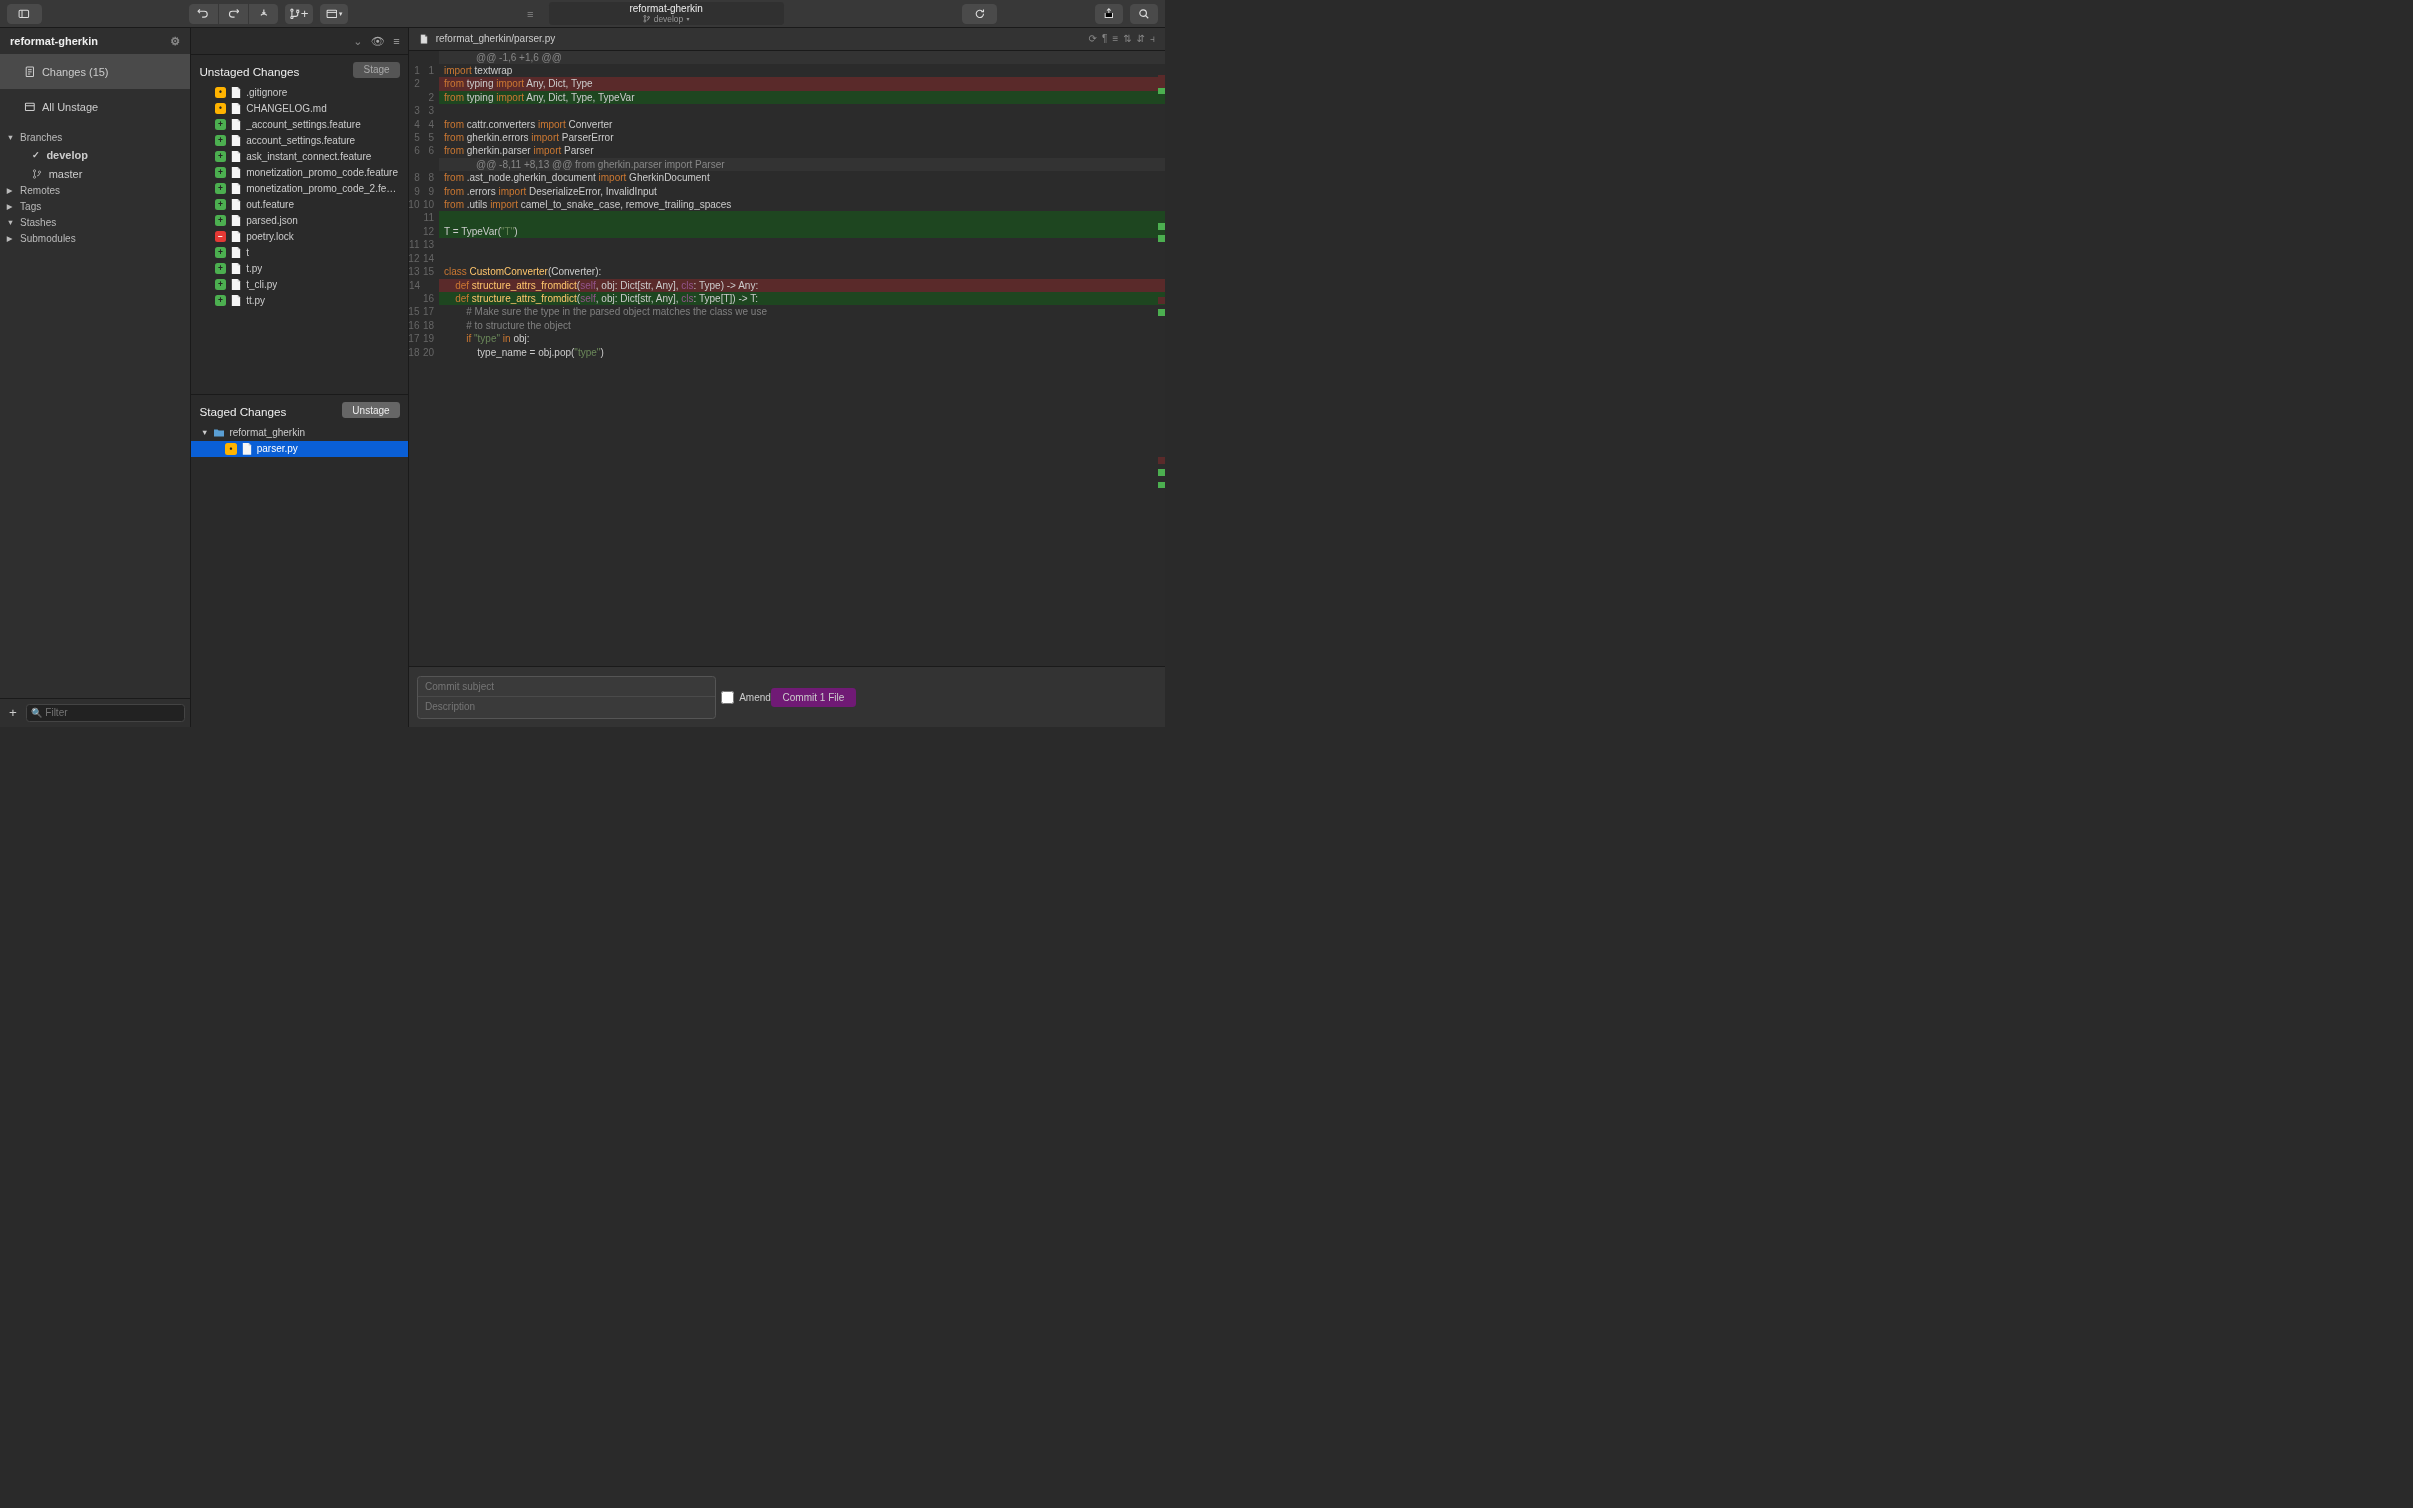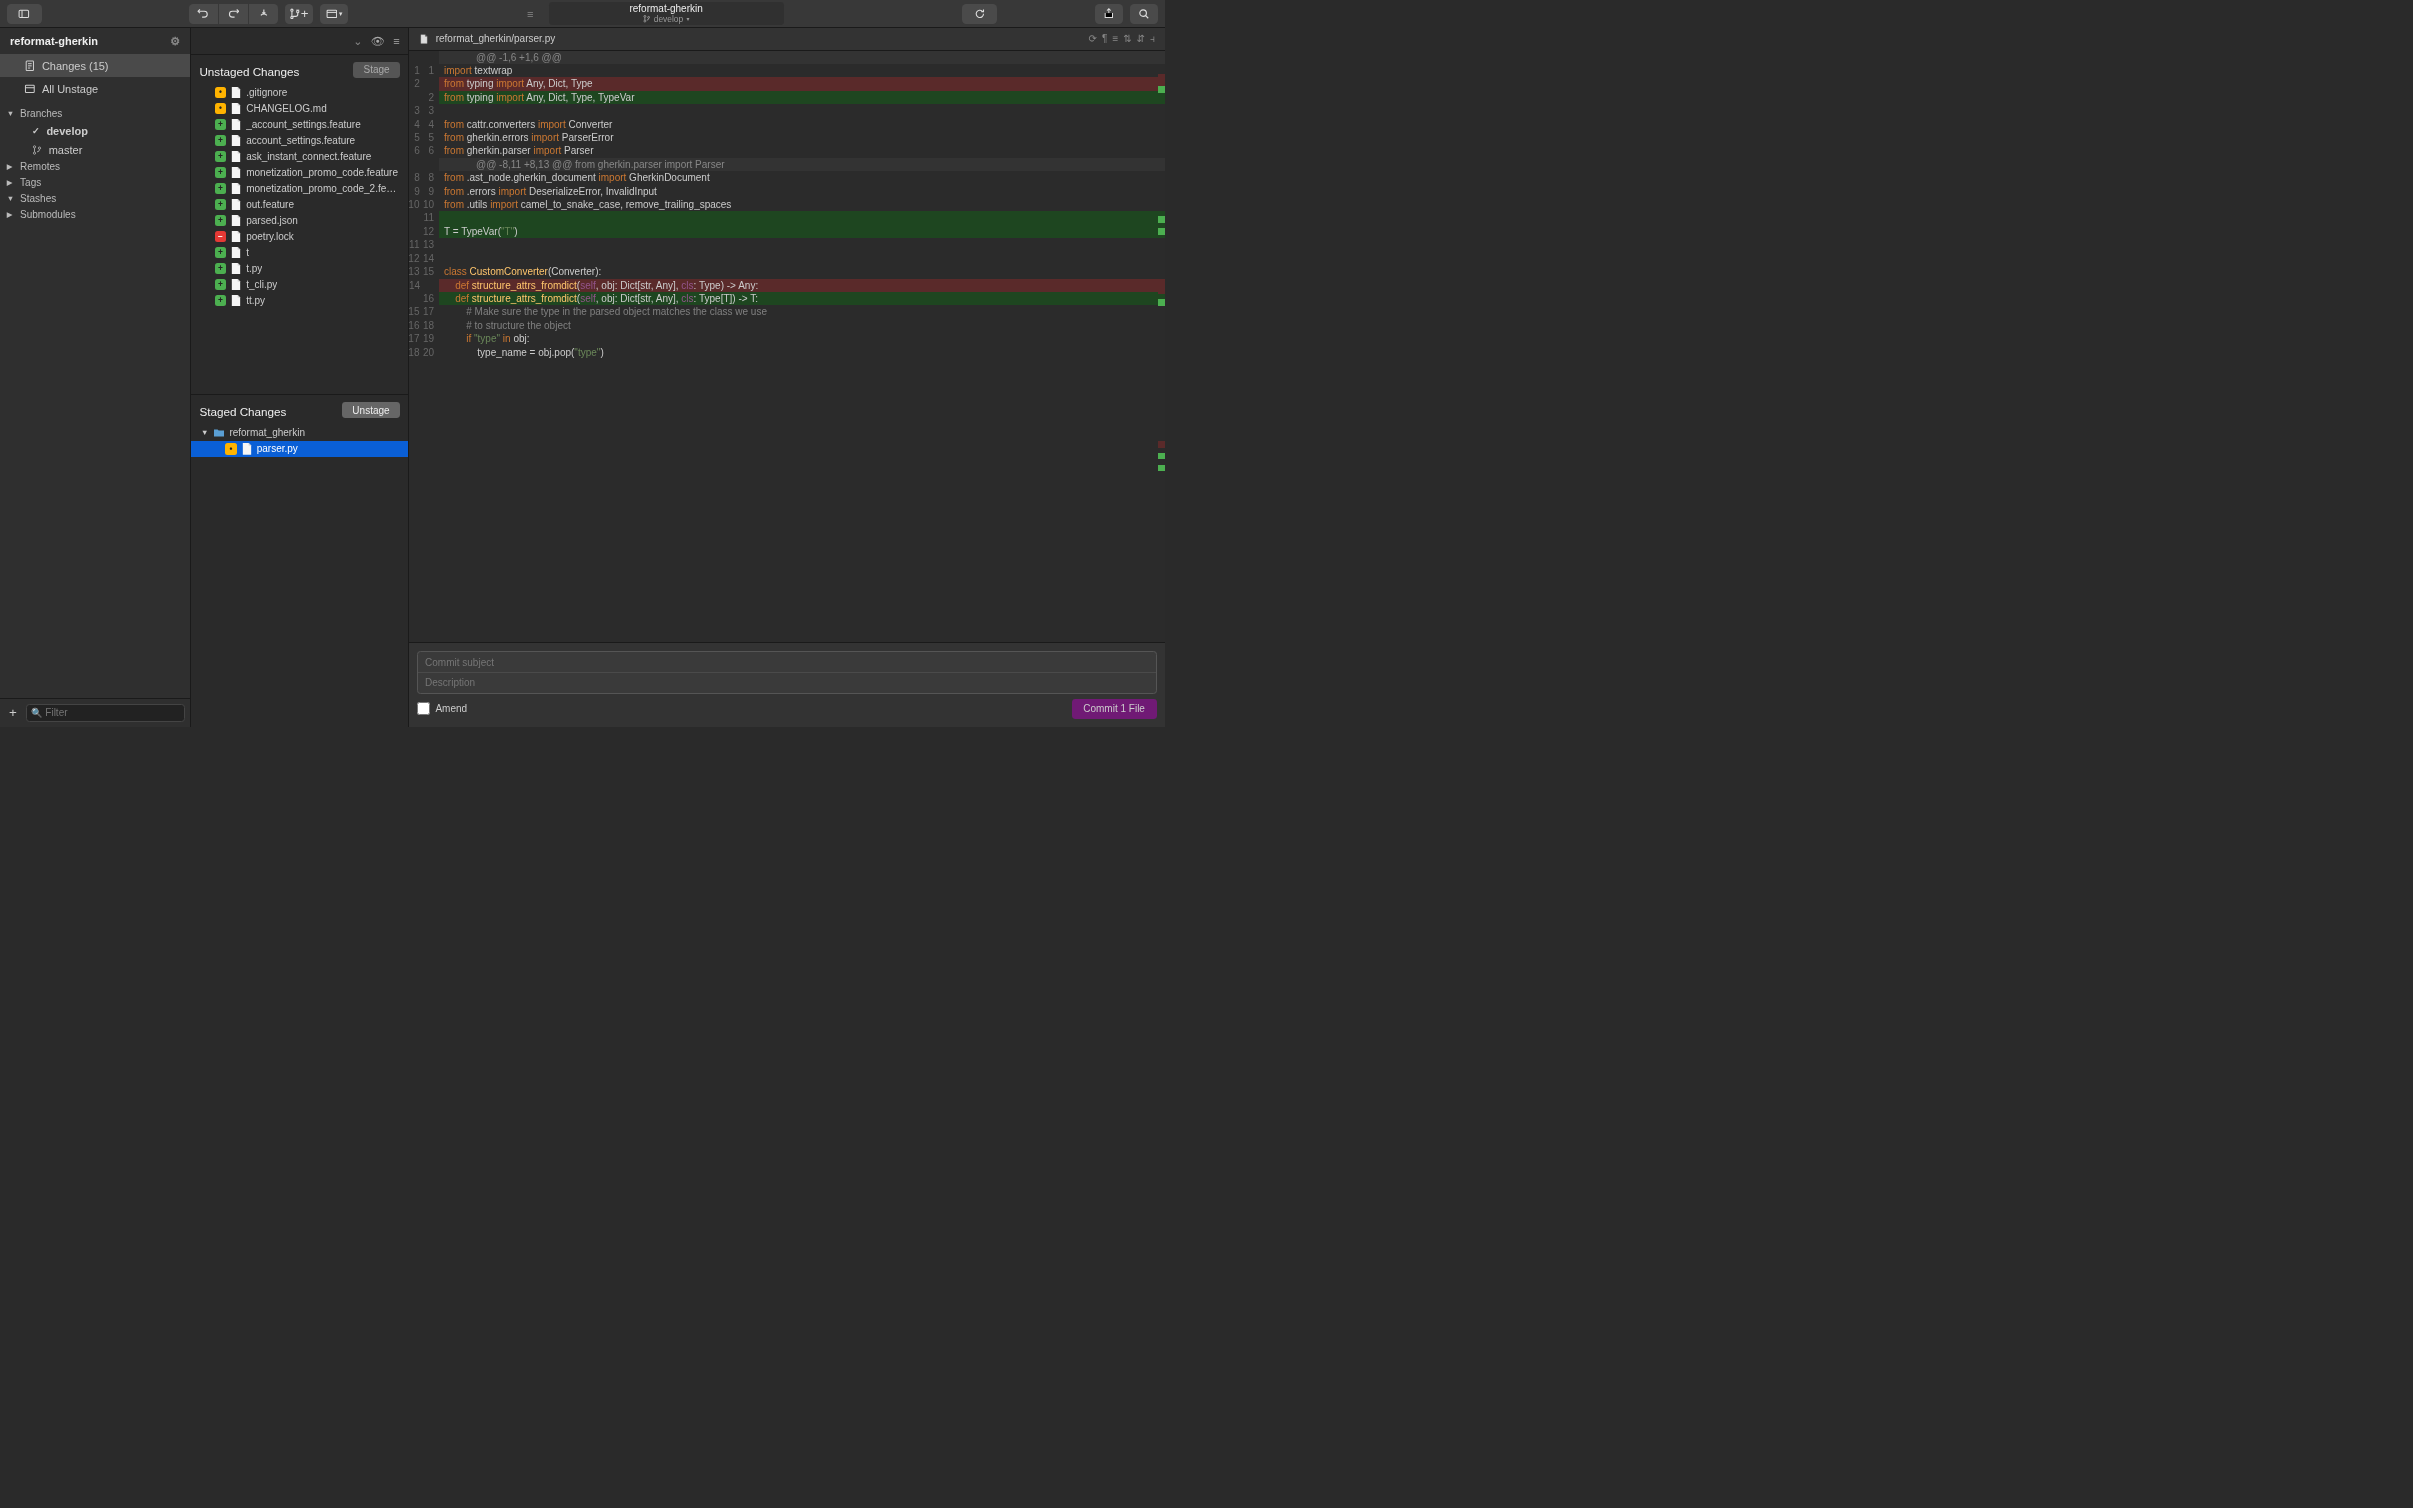--- a/index.html
+++ b/index.html
@@ -18,21 +18,21 @@
 .toolbar-title { display: flex; flex-direction: column; align-items: center; background: #303030; padding: 1.7px 67px; border-radius: 3.4px; min-width: 235px; height: 23.5px; justify-content: center; }
 .toolbar-title .name { font-size: 10px; color: #eee; font-weight: 500; }
 .toolbar-title .branch { font-size: 8.4px; color: #999; display: flex; align-items: center; gap: 3.4px; }
 
 
 .main { flex: 1; display: flex; overflow: hidden; }
 
 
 .sidebar { width: 191px; background: #2f2f2f; display: flex; flex-direction: column; border-right: 0.8px solid #1a1a1a; }
 .sidebar-header { display: flex; align-items: center; justify-content: space-between; padding: 6.7px 10px; font-size: 11px; font-weight: 600; color: #eee; }
-.sidebar-item { display: flex; align-items: center; padding: 3.4px 10px 3.4px 23.5px; gap: 6.7px; cursor: pointer; height: 23px; }
+.sidebar-item { display: flex; align-items: center; padding: 3.4px 10px 3.4px 23.5px; gap: 6.7px; cursor: pointer; height: 35px; }
 .sidebar-item.selected { background: #4a4a4a; }
 .sidebar-section { display: flex; align-items: center; gap: 5px; padding: 2.5px 6.7px; font-size: 10px; color: #bbb; cursor: pointer; }
 .sidebar-section .disclosure { width: 8.4px; font-size: 7.5px; }
 .sidebar-sub { padding-left: 22px; }
 .sidebar-sub .branch-item { display: flex; align-items: center; gap: 6.7px; padding: 3.4px 10px; cursor: pointer; }
 .sidebar-sub .branch-item.current { font-weight: 700; }
 .sidebar-footer { margin-top: auto; display: flex; align-items: center; padding: 5px; gap: 5px; border-top: 0.8px solid #1a1a1a; }
 .sidebar-footer .add-btn { width: 18.4px; height: 18.4px; background: none; border: none; color: #ccc; font-size: 13.4px; cursor: pointer; }
 .filter-input { flex: 1; background: #222; border: 0.8px solid #444; border-radius: 3.4px; padding: 2.5px 6.7px 2.5px 18.4px; color: #ccc; font-size: 10px; }
 .filter-wrap { position: relative; flex: 1; }
@@ -73,21 +73,21 @@
 .tok-str { color: #6a8759; }
 .tok-self { color: #94558d; }
 .tok-fn { color: #ffc66d; }
 .tok-comment { color: #808080; }
 
 .minimap { position: absolute; right: 0; top: 0; width: 10px; height: 100%; }
 .mm-mark { position: absolute; right: 0; width: 6.7px; height: 6.7px; }
 .mm-green { background: #4caf50; }
 .mm-red { background: #5a2a2a; }
 
-.commit-box { background: #333; padding: 8.4px; display: flex; flex-direction: column; gap: 5px; border-top: 0.8px solid #1a1a1a; }
+.commit-box { background: #333; padding: 8.4px; display: flex; gap: 5px; border-top: 0.8px solid #1a1a1a; }
 .commit-inputs { background: #3a3a3a; border: 0.8px solid #555; border-radius: 3.4px; overflow: hidden; }
 .commit-subject { width: 100%; background: transparent; border: none; border-bottom: 0.8px solid #4a4a4a; padding: 4.2px 6.7px; color: #ccc; font-size: 10px; }
 .commit-desc { width: 100%; background: transparent; border: none; padding: 4.2px 6.7px; color: #ccc; font-size: 10px; resize: none; height: 18.4px; }
 .commit-footer { display: flex; align-items: center; justify-content: space-between; }
 .amend { display: flex; align-items: center; gap: 5px; font-size: 10px; color: #ccc; }
 .commit-btn { background: #701a75; border: none; border-radius: 3.4px; padding: 4.2px 11.7px; color: #ccc; font-size: 10px; cursor: pointer; }
 
 .icon-svg { width: 11.7px; height: 11.7px; }
 .gear { color: #888; font-size: 11px; }
 .checkmark { color: #ccc; font-size: 9.2px; }

